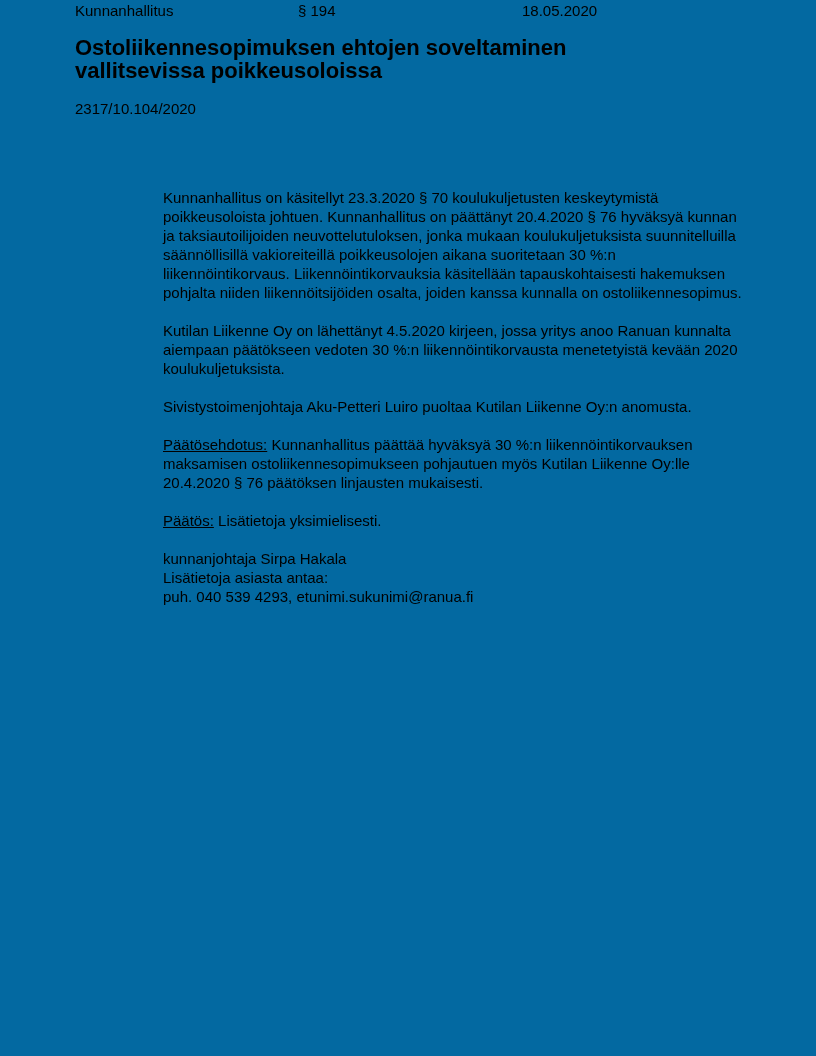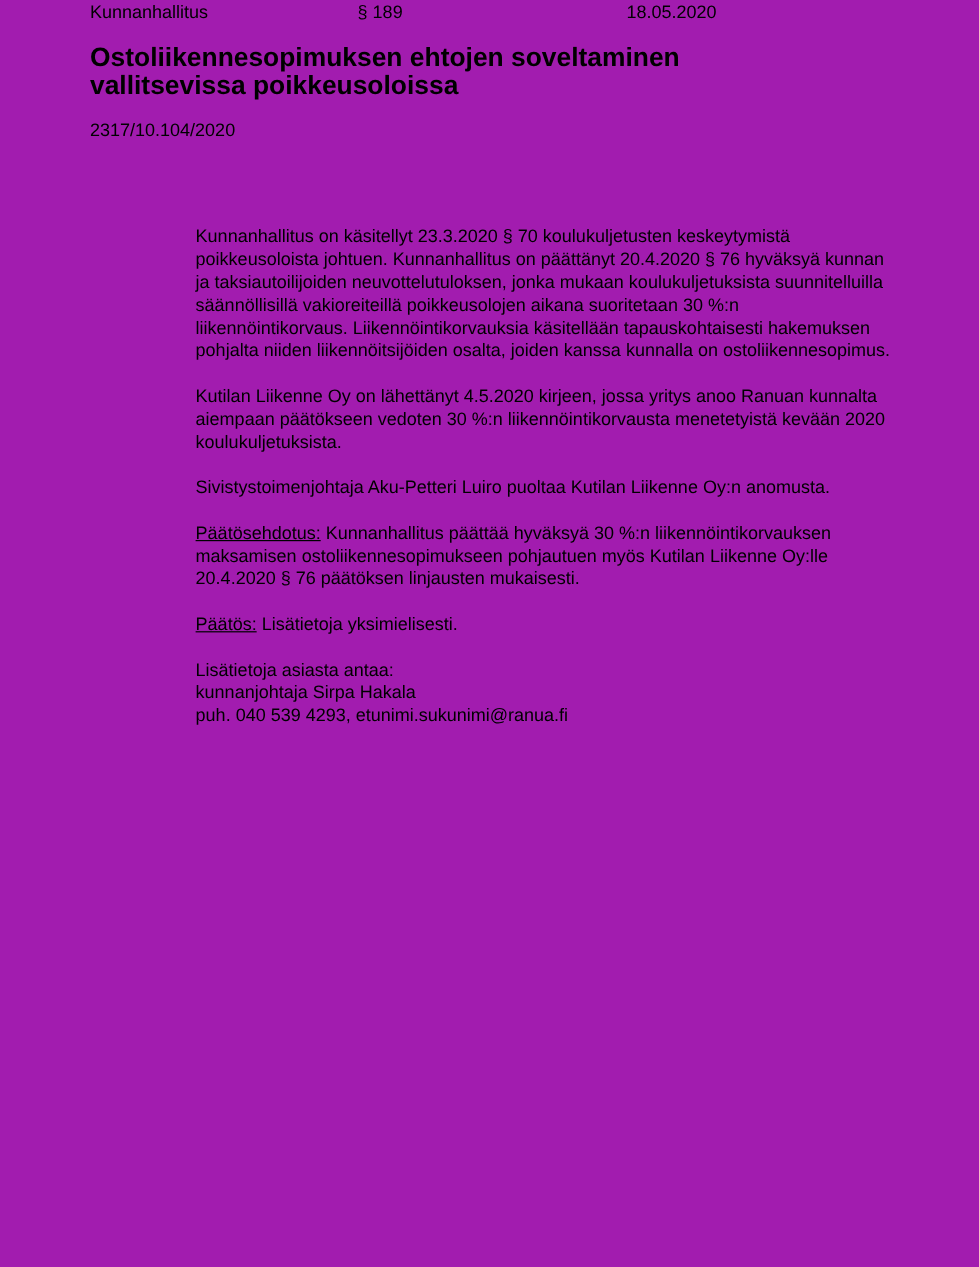--- a/index.html
+++ b/index.html
@@ -4,21 +4,21 @@
 <style>
   html, body {
     margin: 0;
     padding: 0;
     background: #ffffff;
   }
   .page {
     position: relative;
     width: 816px;
     height: 1056px;
-    background: #a21caf;
+    background: #0369a1;
     color: #000000;
     font-family: "Liberation Sans", "DejaVu Sans", sans-serif;
     font-size: 15px;
     line-height: 19px;
     overflow: hidden;
   }
   .header-row {
     position: absolute;
     top: 1px;
     left: 0;
@@ -67,21 +67,21 @@
     margin: 0;
   }
 </style>
 </head>
 <body>
 
 <div class="page">
 
   <div class="header-row">
     <span class="header-org">Kunnanhallitus</span>
-    <span class="header-sec">§ 189</span>
+    <span class="header-sec">§ 194</span>
     <span class="header-date">18.05.2020</span>
   </div>
 
   <h1 class="doc-title">Ostoliikennesopimuksen ehtojen soveltaminen vallitsevissa poikkeusoloissa</h1>
 
   <div class="case-number">2317/10.104/2020</div>
 
 
   <div class="body-block">
 
@@ -95,20 +95,20 @@
       <span class="inline-label">Päätösehdotus:</span>
       <span>Kunnanhallitus päättää hyväksyä 30 %:n liikennöintikorvauksen maksamisen ostoliikennesopimukseen pohjautuen myös Kutilan Liikenne Oy:lle 20.4.2020 § 76 päätöksen linjausten mukaisesti.</span>
     </p>
 
     <p>
       <span class="inline-label">Päätös:</span>
       <span>Lisätietoja yksimielisesti.</span>
     </p>
 
     <div class="contact-block">
+      <p>kunnanjohtaja Sirpa Hakala</p>
       <p>Lisätietoja asiasta antaa:</p>
-      <p>kunnanjohtaja Sirpa Hakala</p>
       <p>puh. 040 539 4293, etunimi.sukunimi@ranua.fi</p>
     </div>
 
   </div>
 
 </div>
 
 </body></html>

